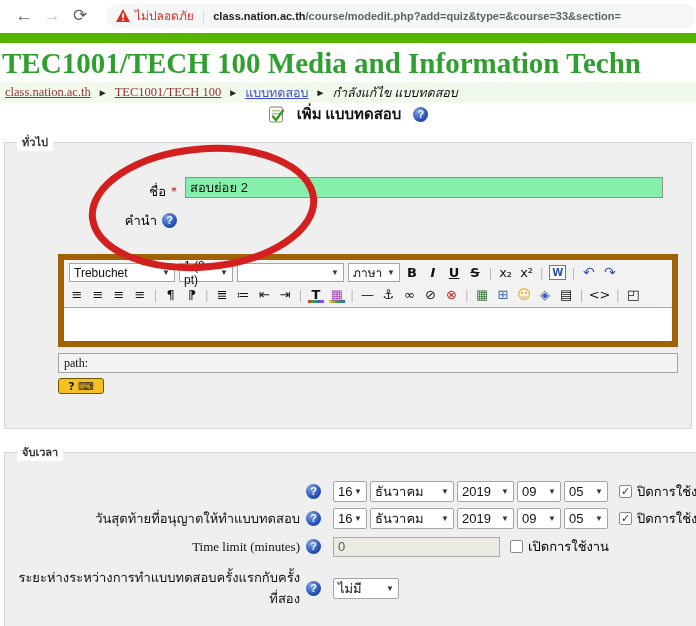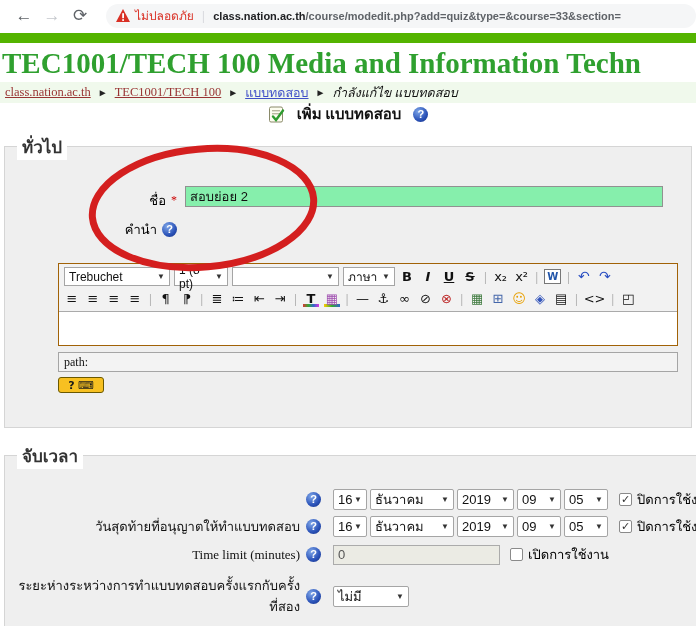--- a/index.html
+++ b/index.html
@@ -29,37 +29,37 @@
   .bc-link { color:#993333; text-decoration:underline; cursor:pointer; }
   .bc-link.blue { color:#4150c8; }
   .bc-sep { color:#222; font-size:10px; }
   .bc-text { color:#111;font-style:italic; }
 
   .page-title-row { display:flex; justify-content:center; align-items:center; gap:12px; height:22px; }
   .page-title { font-size:15px; font-weight:bold; color:#111; }
 
   form.mform { margin-top:8px; }
   fieldset { border:1px solid #d5d5d5; background:#efefef; margin:0 4px 14px 4px; padding:0 8px 0 8px; }
-  legend { font-weight:bold; font-size:17px; color:#333; padding:0 5px; margin-left:4px; background:#fff; }
+  legend { font-weight:bold; font-size:11px; color:#333; padding:0 5px; margin-left:4px; background:#fff; }
 
   .help-ic { display:inline-block; width:15px; height:15px; border-radius:50%; flex:0 0 auto;
              background:radial-gradient(circle at 35% 30%, #7ea6e8, #2a52b8 60%, #17307e);
              color:#fff; font-size:11px; font-weight:bold; text-align:center; line-height:15px;
              font-family:"Liberation Sans",sans-serif; cursor:pointer; }
 
   
   .row-name { display:flex; align-items:flex-start; margin-top:26px; }
   .g-lbl { width:172px; text-align:right; padding-right:8px; font-size:13px; padding-top:4px;
            display:flex; justify-content:flex-end; align-items:center; gap:5px; }
   .req { color:#cc0000; font-size:12px; vertical-align:super; }
   .name-input { width:478px; height:21px; border:1px solid #919191; font-size:13px; padding:1px 4px;
                 font-family:"Liberation Sans","DejaVu Sans",sans-serif; color:#111; background:#86efac; }
   .row-intro { display:flex; align-items:flex-end; margin-top:9px; height:20px; }
 
-  .editor { margin:23px 0 0 45px; width:620px; border:1px solid #a16207; background:#f2f2f2; }
+  .editor { margin:23px 0 0 45px; width:620px; border:6px solid #a16207; background:#f2f2f2; }
   .tbar { display:flex; align-items:center; gap:4px; padding:3px 5px; flex-wrap:nowrap; }
   .tbar2 { padding:1px 5px 4px 5px; gap:5px; }
   .esel { background:#fff; border:1px solid #a5a5a5; height:19px; display:inline-flex; align-items:center;
           justify-content:space-between; padding:0 4px; font:12px "Liberation Sans","DejaVu Sans",sans-serif;
           color:#111; cursor:pointer; flex:0 0 auto; }
   .esel .arr { font-size:8px; color:#333; margin-left:4px; }
   .tbi { font-size:13px; color:#111; min-width:16px; text-align:center; cursor:pointer; line-height:17px;
          font-family:"DejaVu Sans",sans-serif; flex:0 0 auto; }
   .tbi.b { font-weight:bold; } .tbi.i { font-style:italic; font-weight:bold; }
   .tbi.u { text-decoration:underline; font-weight:bold; } .tbi.s { text-decoration:line-through; font-weight:bold; }
@@ -317,21 +317,21 @@
           <span class="cb-lbl">เปิดการใช้งาน</span>
         </div>
       </div>
 
       <div class="trow" style="margin-top:10px">
         <div class="t-lbl">
           <span>ระยะห่างระหว่างการทำแบบทดสอบครั้งแรกกับครั้งที่สอง</span>
           <span class="help-ic">?</span>
         </div>
         <div class="t-ctrls">
-          <div class="dsel" style="width:76px">
+          <div class="dsel" style="width:66px">
               <span>ไม่มี</span>
               <span class="arr">▼</span>
             </div>
         </div>
       </div>
 
     </fieldset>
   </form>
 
   <svg class="red-ellipse" width="238" height="134">

